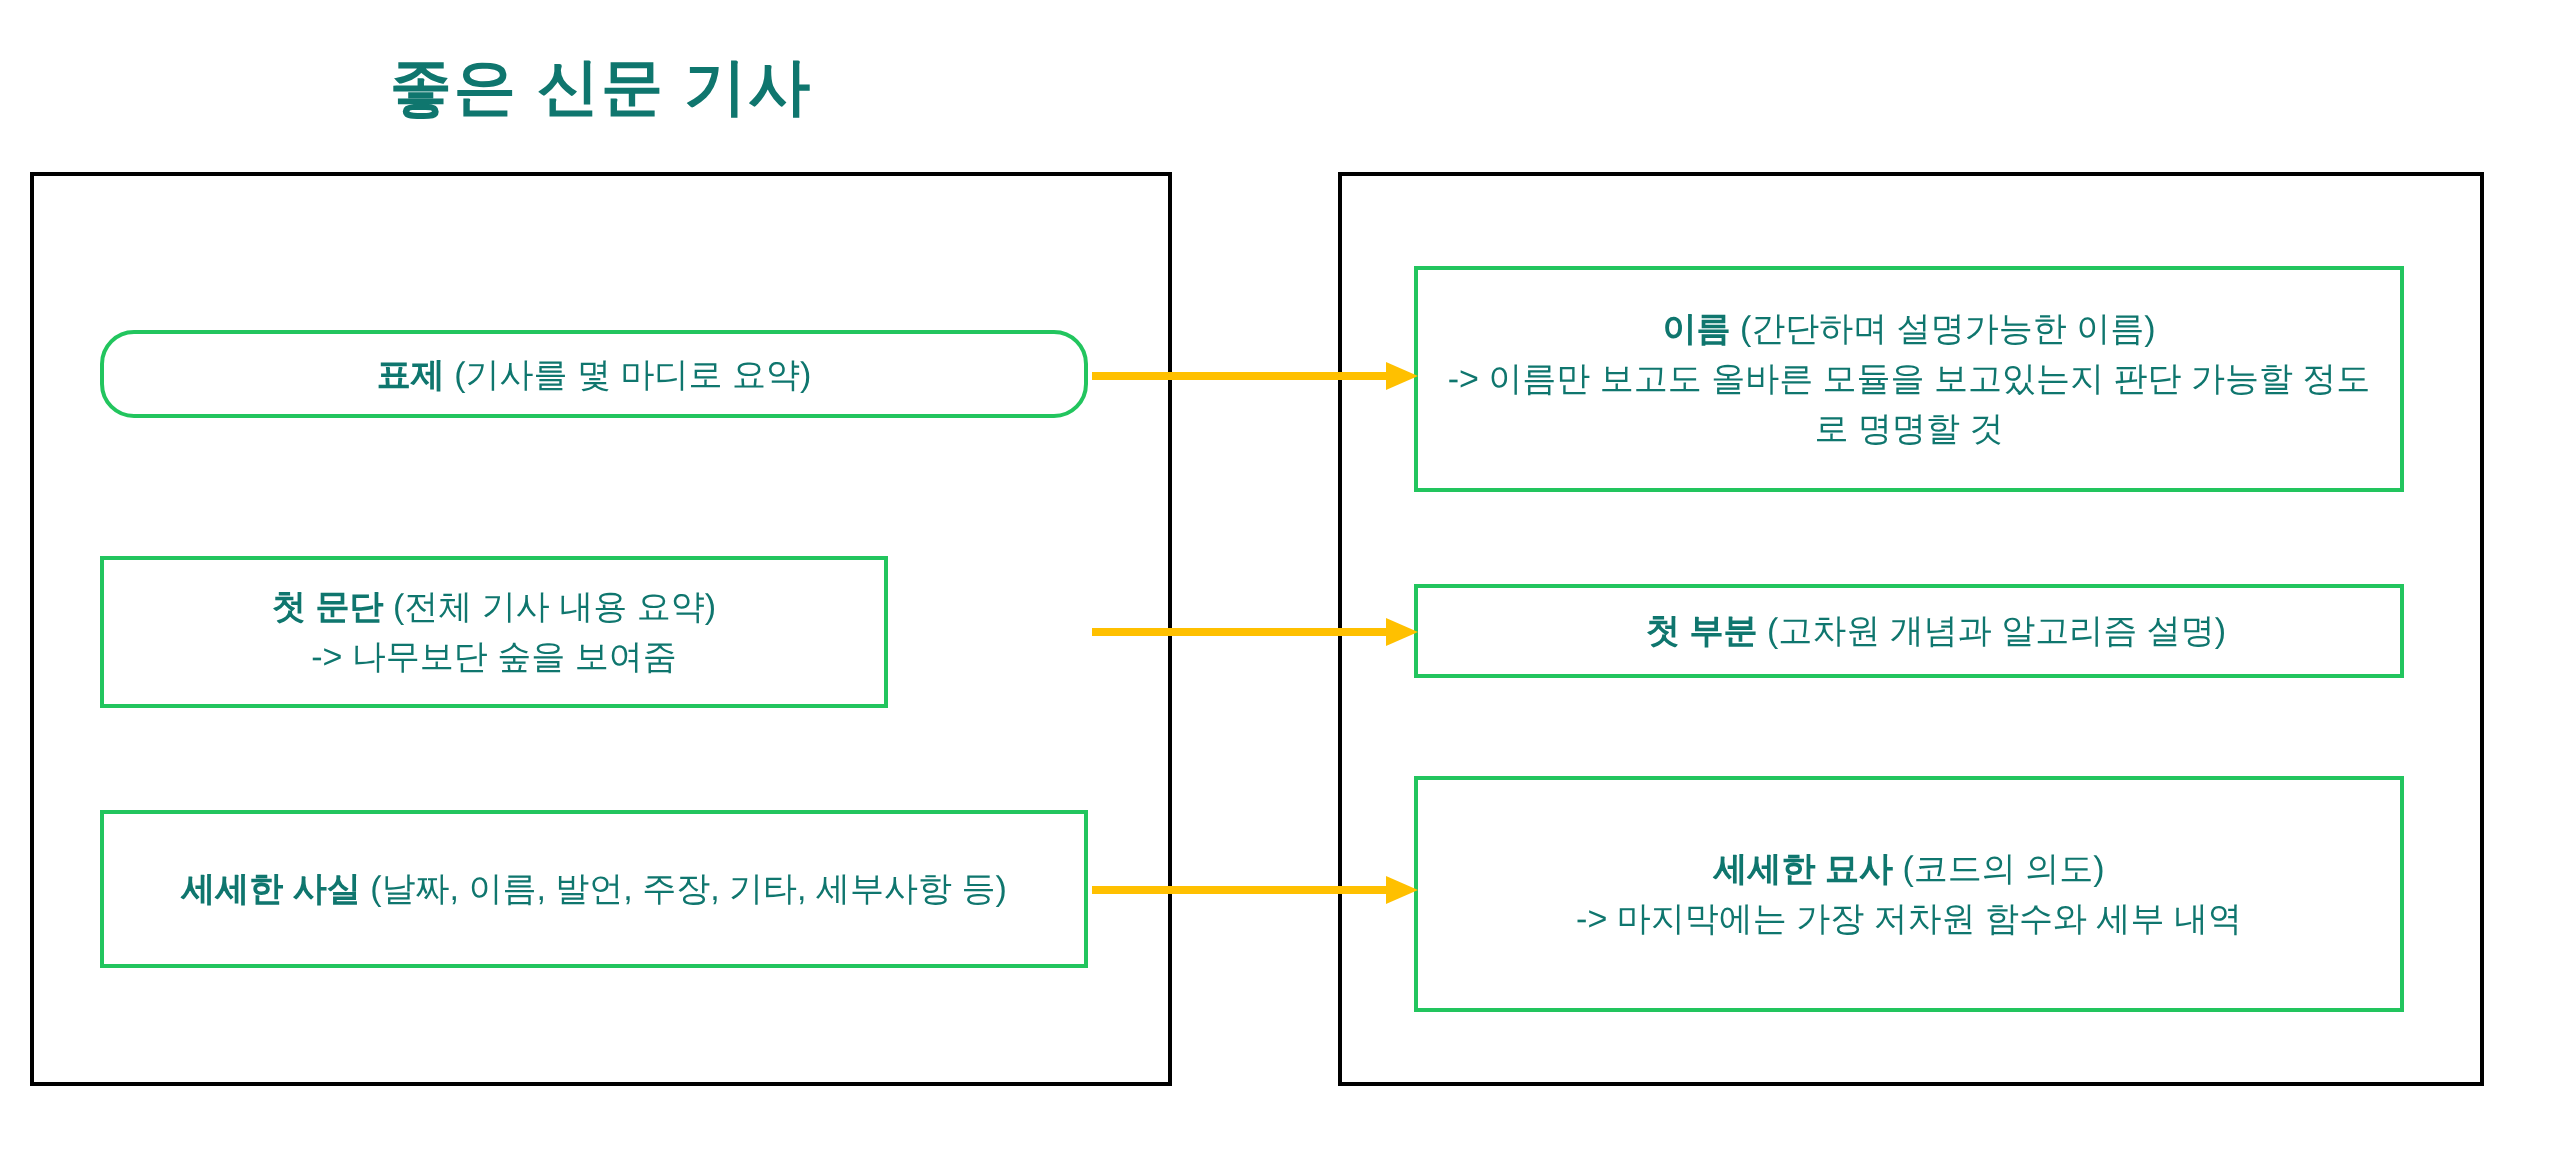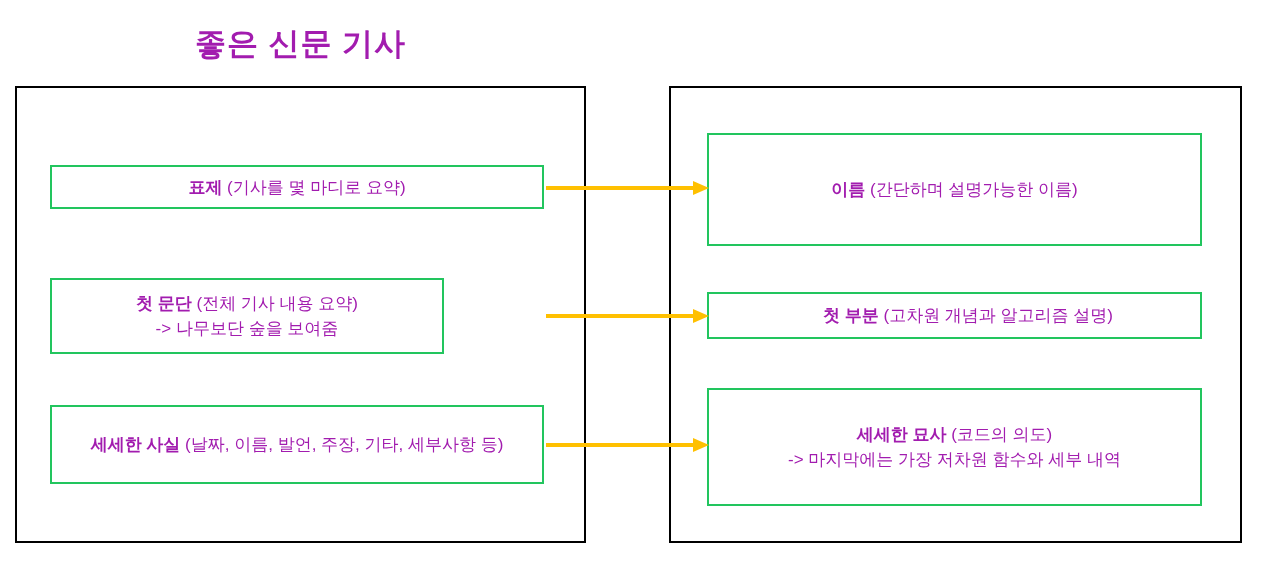--- a/index.html
+++ b/index.html
@@ -1,18 +1,18 @@
 <!DOCTYPE html>
 <html><head>
 <meta charset="utf-8">
 <style>
   html,body{margin:0;padding:0;background:#fff;}
   .canvas{
     position:relative;width:1280px;height:580px;background:#ffffff;
-    font-family:"Liberation Sans","DejaVu Sans",sans-serif;color:#a21caf;
+    font-family:"Liberation Sans","DejaVu Sans",sans-serif;color:#0f766e;
     overflow:hidden;
   }
   .col-title{
     position:absolute;top:20px;height:48px;
     display:flex;align-items:center;justify-content:center;
     font-size:31px;font-weight:bold;letter-spacing:1px;
   }
   .col-title.left{left:15px;width:571px;}
   .col-title.right{left:669px;width:573px;}
   .panel{
@@ -21,21 +21,21 @@
   }
   .panel.left{left:15px;width:571px;}
   .panel.right{left:669px;width:573px;}
   .box{
     position:absolute;border:2px solid #22c55e;background:#fff;box-sizing:border-box;
     display:flex;flex-direction:column;align-items:center;justify-content:center;
     text-align:center;font-size:17px;line-height:25px;padding:2px 8px;
   }
   .box .b{font-weight:bold;}
   
-  .box.l1{left:50px;top:165px;width:494px;height:44px;}
+  .box.l1{left:50px;top:165px;width:494px;height:44px;border-radius:17px;}
   .box.l2{left:50px;top:278px;width:394px;height:76px;}
   .box.l3{left:50px;top:405px;width:494px;height:79px;}
   
   .box.r1{left:707px;top:133px;width:495px;height:113px;}
   .box.r2{left:707px;top:292px;width:495px;height:47px;padding-left:35px;}
   .box.r3{left:707px;top:388px;width:495px;height:118px;}
   .arrows{position:absolute;left:0;top:0;width:1280px;height:580px;pointer-events:none;}
 </style>
 </head>
 <body>
@@ -55,20 +55,21 @@
     <div><span class="b">첫 문단</span> <span>(전체 기사 내용 요약)</span></div>
     <div>-&gt; 나무보단 숲을 보여줌</div>
   </div>
 
   <div class="box l3">
     <div><span class="b">세세한 사실</span> <span>(날짜, 이름, 발언, 주장, 기타, 세부사항 등)</span></div>
   </div>
 
   <div class="box r1">
     <div><span class="b">이름</span> <span>(간단하며 설명가능한 이름)</span></div>
+    <div>-&gt; 이름만 보고도 올바른 모듈을 보고있는지 판단 가능할 정도로 명명할 것</div>
   </div>
 
   <div class="box r2">
     <div><span class="b">첫 부분</span> <span>(고차원 개념과 알고리즘 설명)</span></div>
   </div>
 
   <div class="box r3">
     <div><span class="b">세세한 묘사</span> <span>(코드의 의도)</span></div>
     <div>-&gt; 마지막에는 가장 저차원 함수와 세부 내역</div>
   </div>

